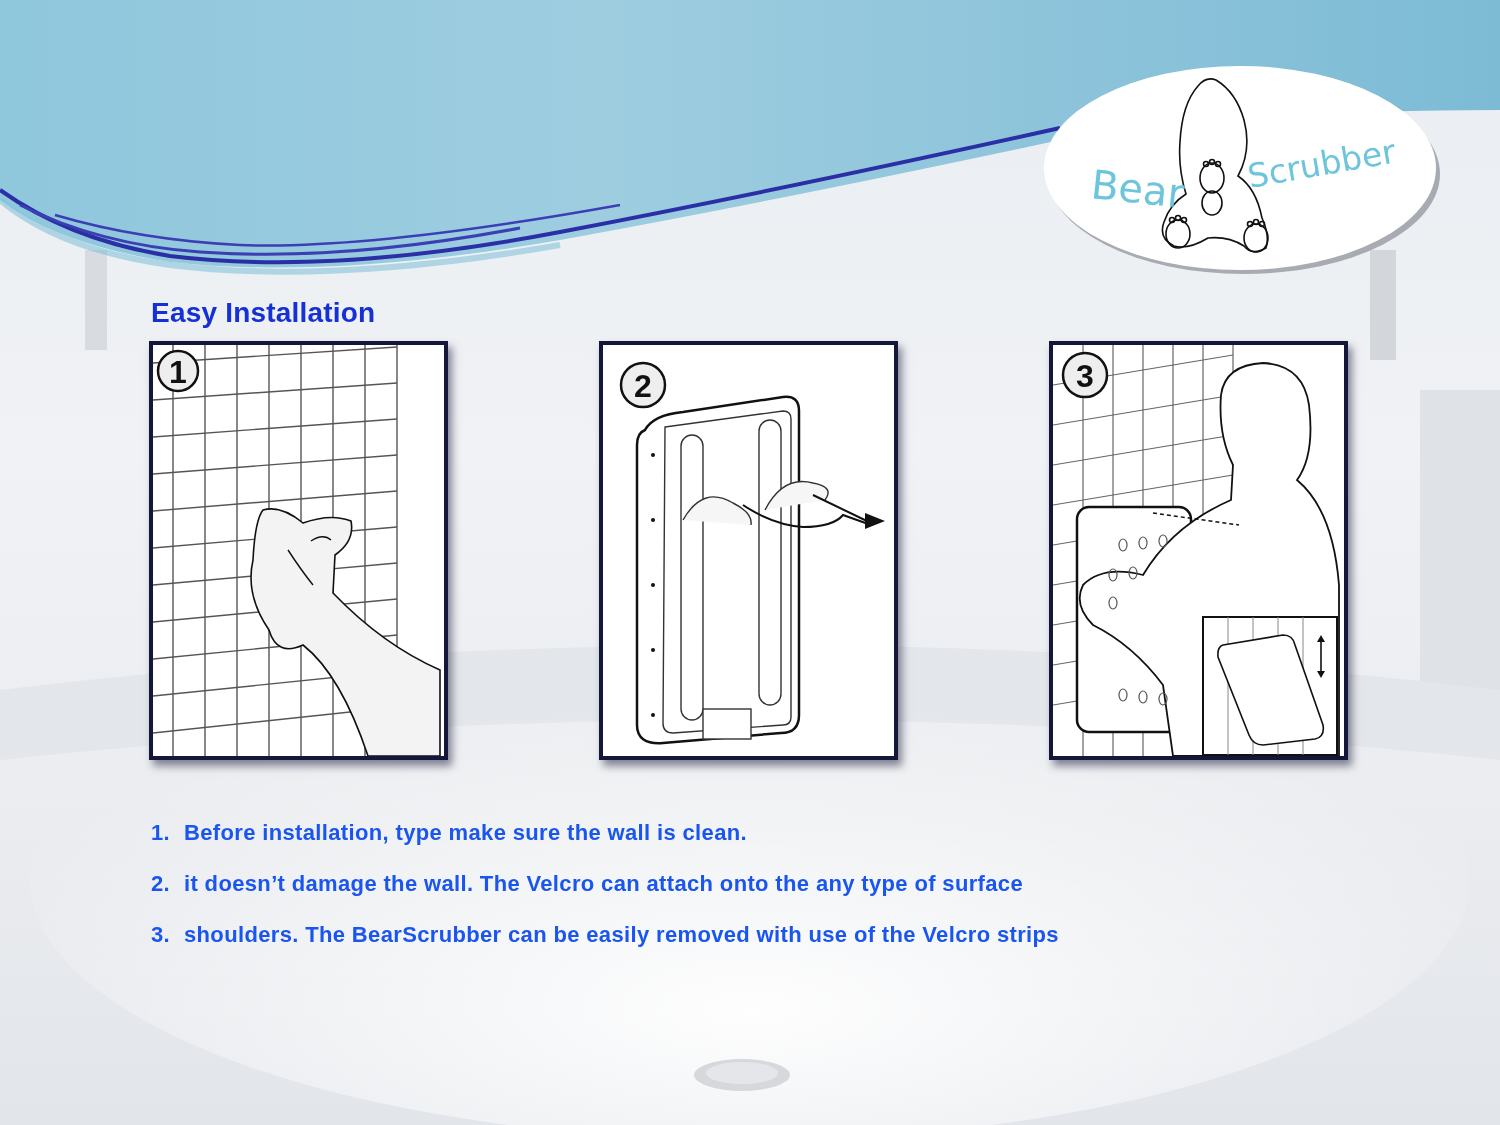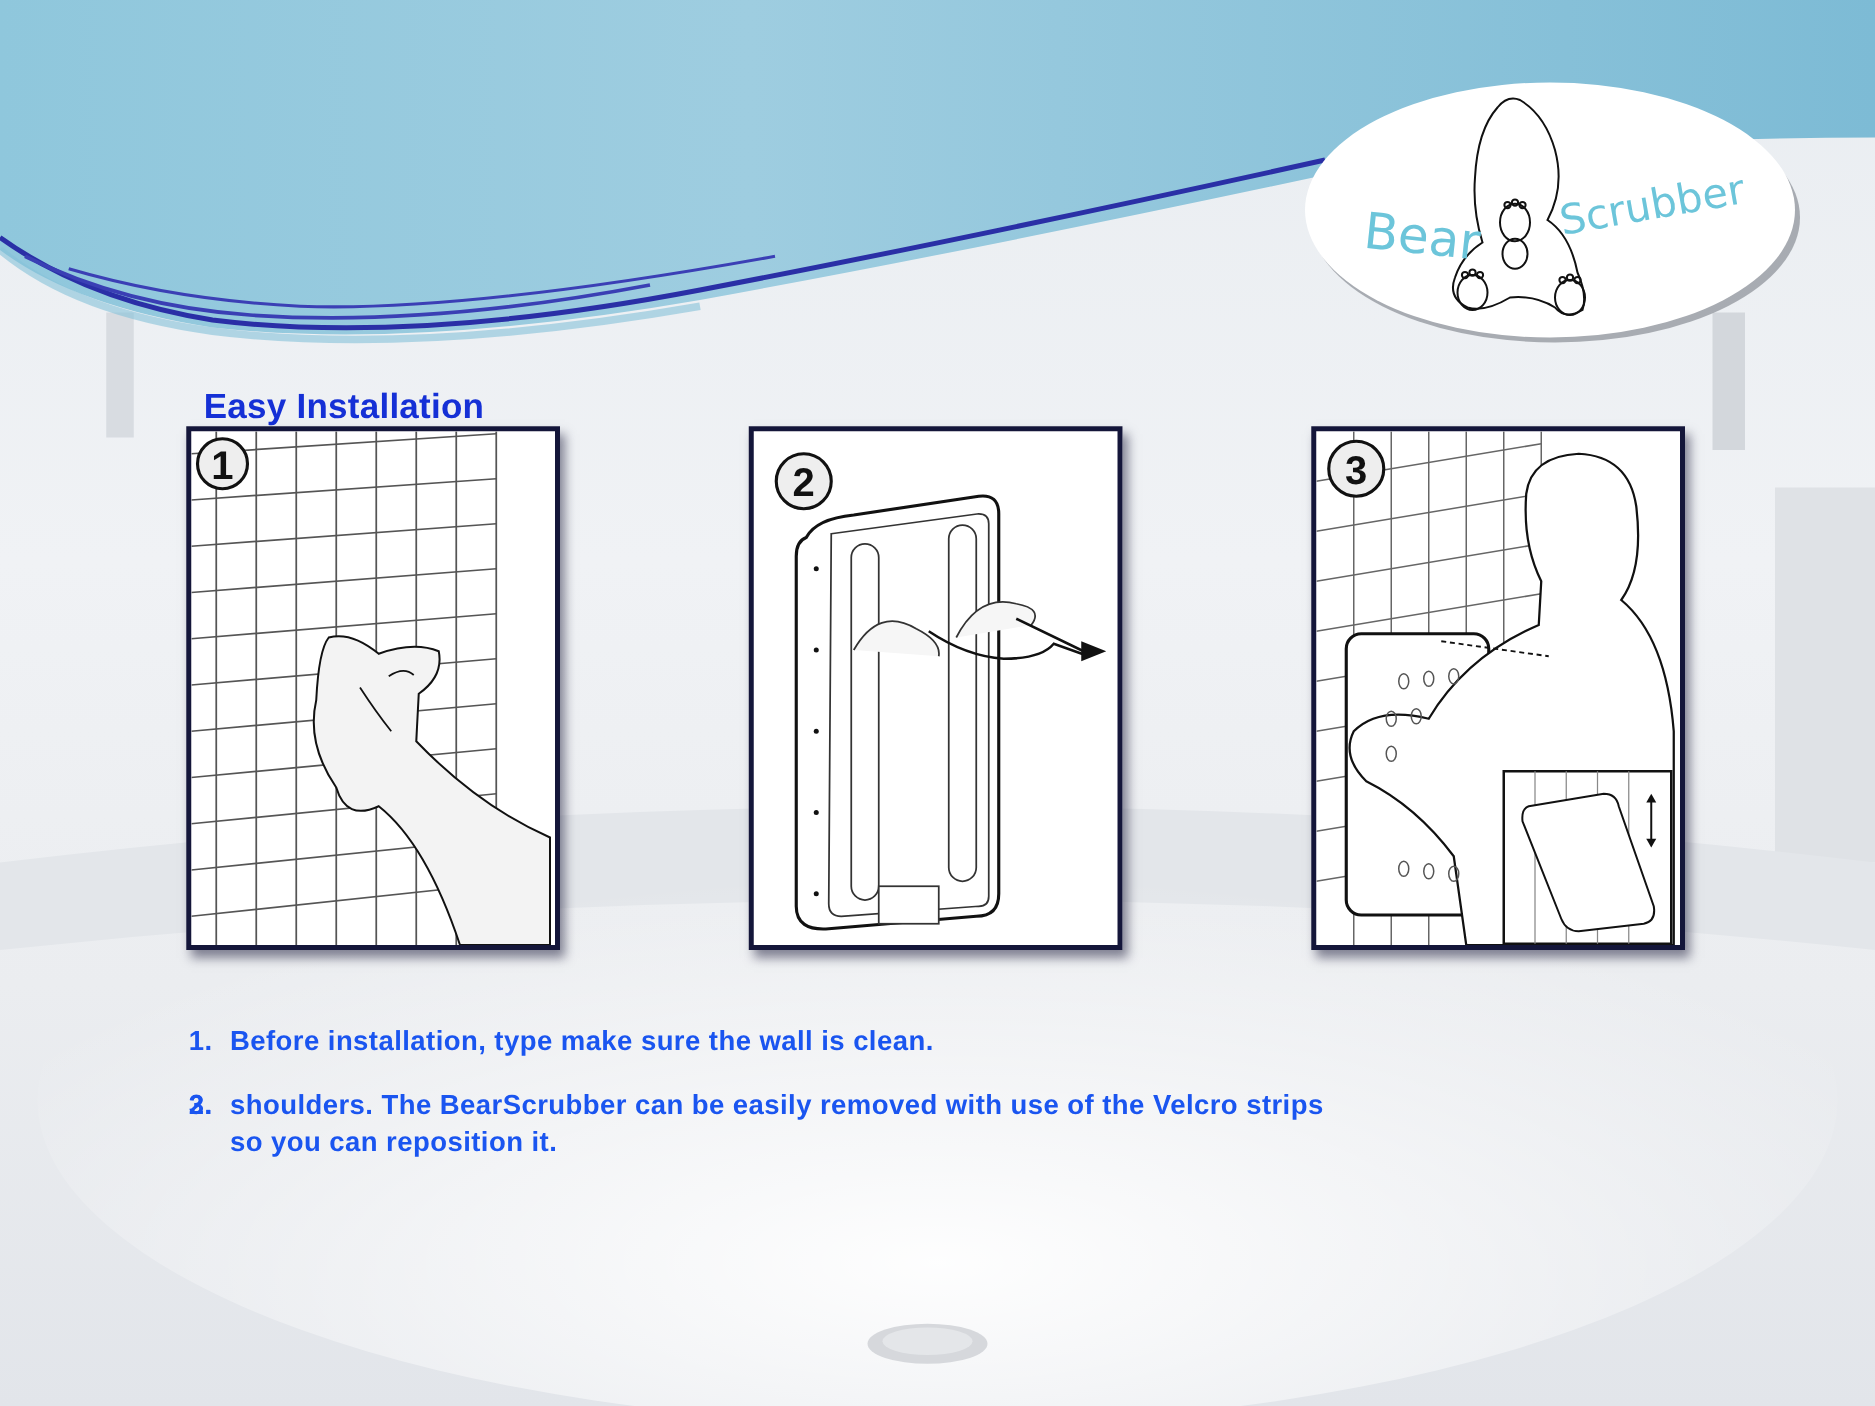--- a/index.html
+++ b/index.html
@@ -5,21 +5,21 @@
     html, body { margin: 0; padding: 0; }
     body {
       width: 1500px; height: 1125px; overflow: hidden; position: relative;
       font-family: "Liberation Sans", sans-serif;
       background: linear-gradient(180deg, #e9edf1 0%, #f0f2f5 40%, #ebedf0 70%, #e2e5ea 100%);
     }
     .bg-wall { position: absolute; left: 0; top: 0; width: 1500px; height: 1125px; }
     .header-wave { position: absolute; left: 0; top: 0; width: 1500px; height: 300px; }
     .logo { position: absolute; left: 1038px; top: 58px; width: 404px; height: 222px; }
     .title {
-      position: absolute; left: 151px; top: 297px; margin: 12px;
+      position: absolute; left: 151px; top: 297px; margin: 0;
       font-size: 28px; font-weight: bold; color: #1530d6; letter-spacing: 0.2px;
       font-family: "Liberation Sans", sans-serif;
     }
     .panel {
       position: absolute; top: 341px; width: 291px; height: 411px;
       background: #fff; border: 4px solid #14163a;
       box-shadow: 4px 6px 8px rgba(40,40,70,0.55);
       overflow: hidden;
     }
     .panel svg { position: absolute; left: 0; top: 0; width: 291px; height: 411px; }
@@ -185,19 +185,19 @@
   </svg>
 </div>
 
 <ol class="steps">
   <li class="step">
     <span class="step-num">1.</span>
     <div>Before installation, type make sure the wall is clean.</div>
   </li>
   <li class="step">
     <span class="step-num">2.</span>
+    <div>it doesn’t damage the wall. The Velcro can attach onto the any type of surface</div>
   </li>
   <li class="step">
     <span class="step-num">3.</span>
     <div>shoulders.  The BearScrubber can be easily removed with use of the Velcro strips</div>
-    <div>so you can reposition it.</div>
   </li>
 </ol>
 
 </body></html>

